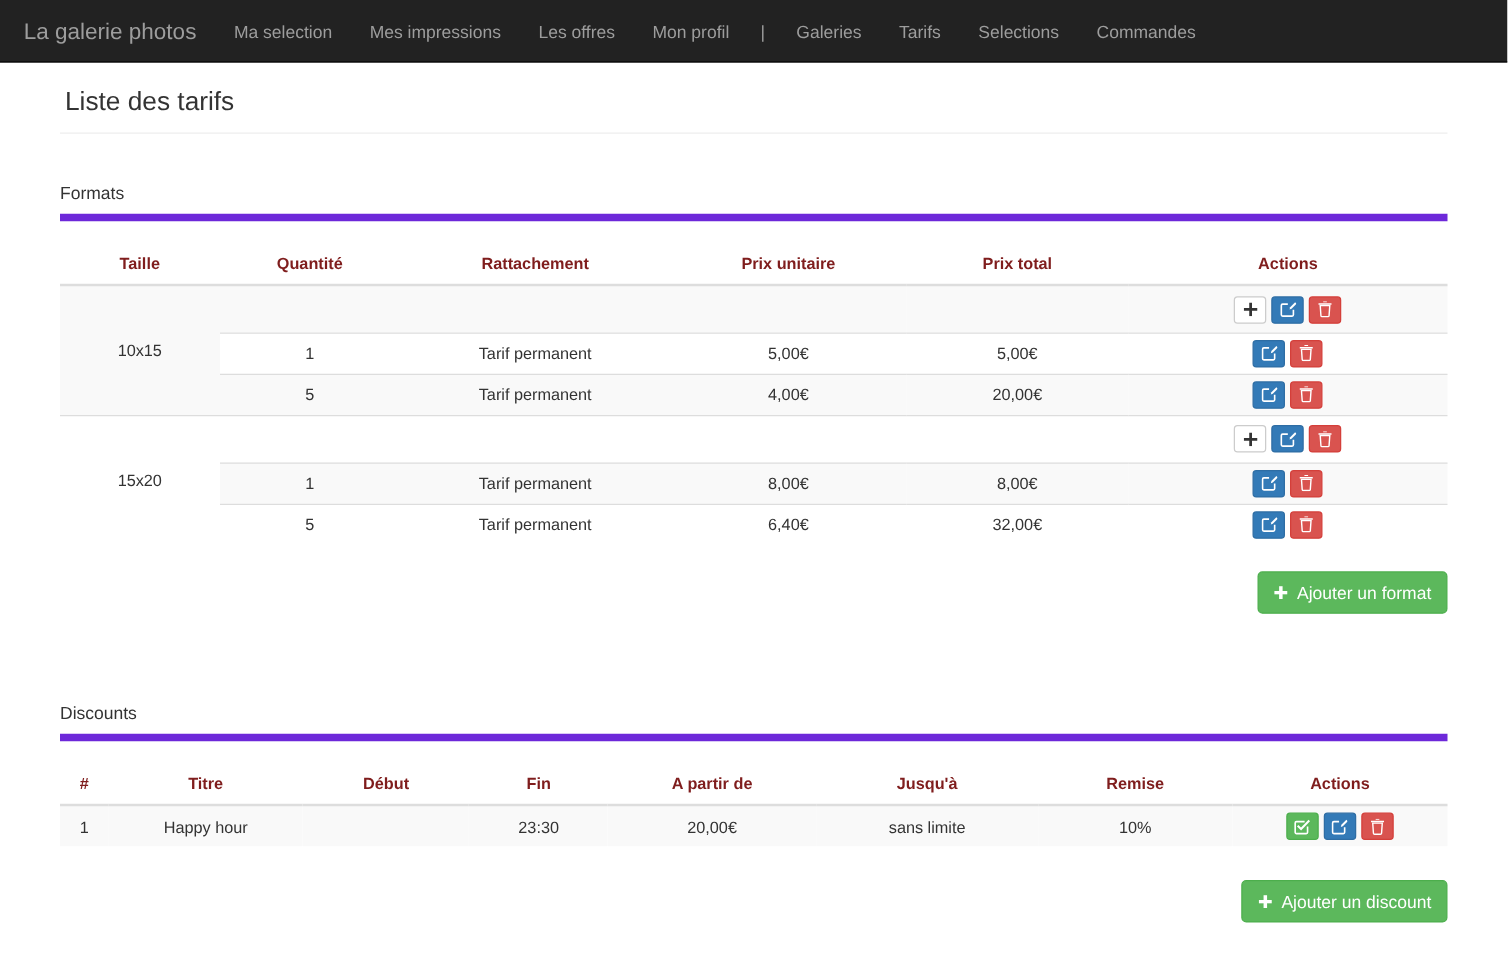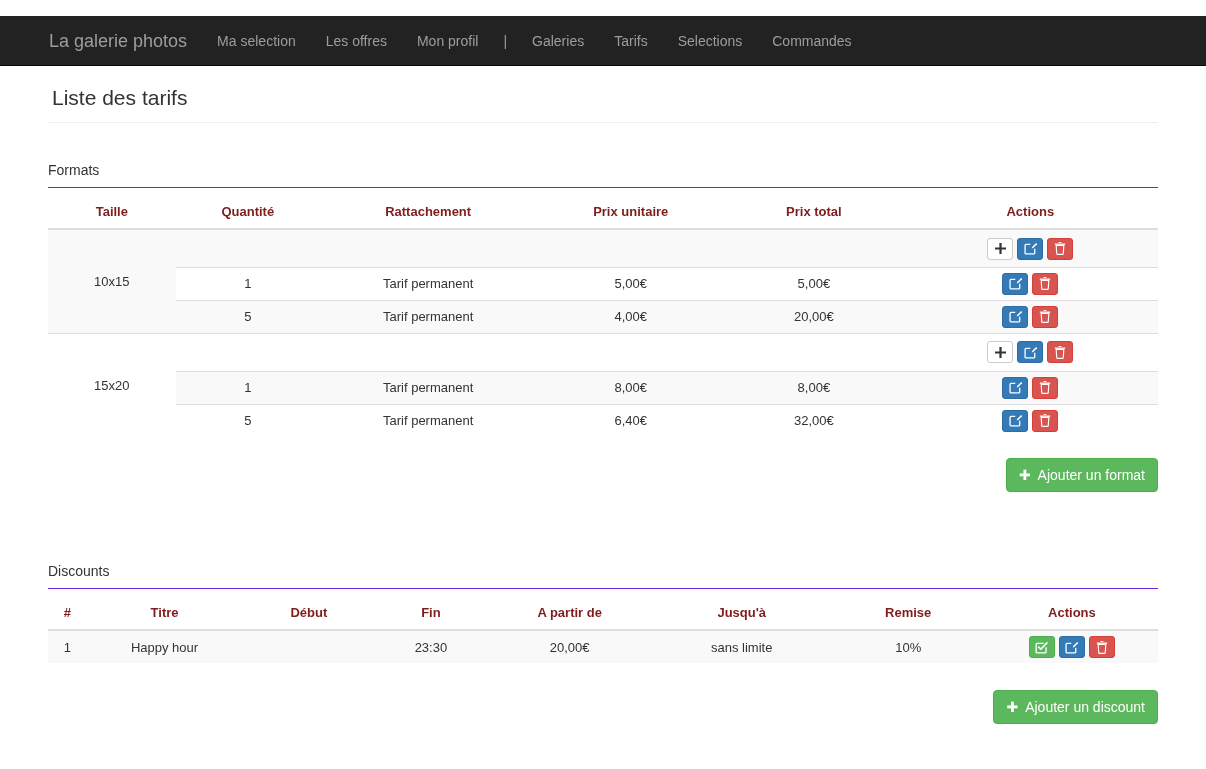--- a/index.html
+++ b/index.html
@@ -13,22 +13,21 @@
   }
   body { width: 1206px; height: 769px; overflow: hidden; }
 
   
   .navbar {
     height: 50px;
     background: #222222;
     border-bottom: 1px solid #080808;
     display: flex;
     align-items: stretch;
-    padding-left: 34px;
-    margin-top: 16px;
+    padding-left: 4px;
   }
   .navbar-brand {
     display: flex; align-items: center;
     font-size: 18px;
     color: #9d9d9d;
     padding: 0 15px;
     height: 50px;
     line-height: 20px;
     text-decoration: none;
     white-space: nowrap;
@@ -68,22 +67,22 @@
   .page-header h1 {
     margin: 4px;
     font-size: 21px;
     font-weight: 400;
     line-height: 1.1;
     color: #333333;
   }
 
   .section-header {
     padding-bottom: 9px;
-    margin: 40px 0 8px 0;
-    border-bottom: 1px solid #6d28d9;
+    margin: 40px 0 18px 0;
+    border-bottom: 6px solid #6d28d9;
   }
   .section-header h2 {
     margin: 0;
     font-size: 14px;
     font-weight: 400;
     line-height: 1.1;
     color: #333333;
   }
   .section-header.discounts { margin-top: 72px; }
 
@@ -199,20 +198,23 @@
   .btn-add .plus-glyph { font-size: 14px; font-weight: bold; line-height: 1; }
 </style>
 </head>
 <body>
 
 <nav class="navbar">
   <a class="navbar-brand">La galerie photos</a>
   <ul class="navbar-nav">
     <li>
         <a class="nav-item">Ma selection</a>
+      </li>
+    <li>
+        <a class="nav-item">Mes impressions</a>
       </li>
     <li>
         <a class="nav-item">Les offres</a>
       </li>
     <li>
         <a class="nav-item">Mon profil</a>
       </li>
     <li>
         <span class="nav-sep">|</span>
       </li>

